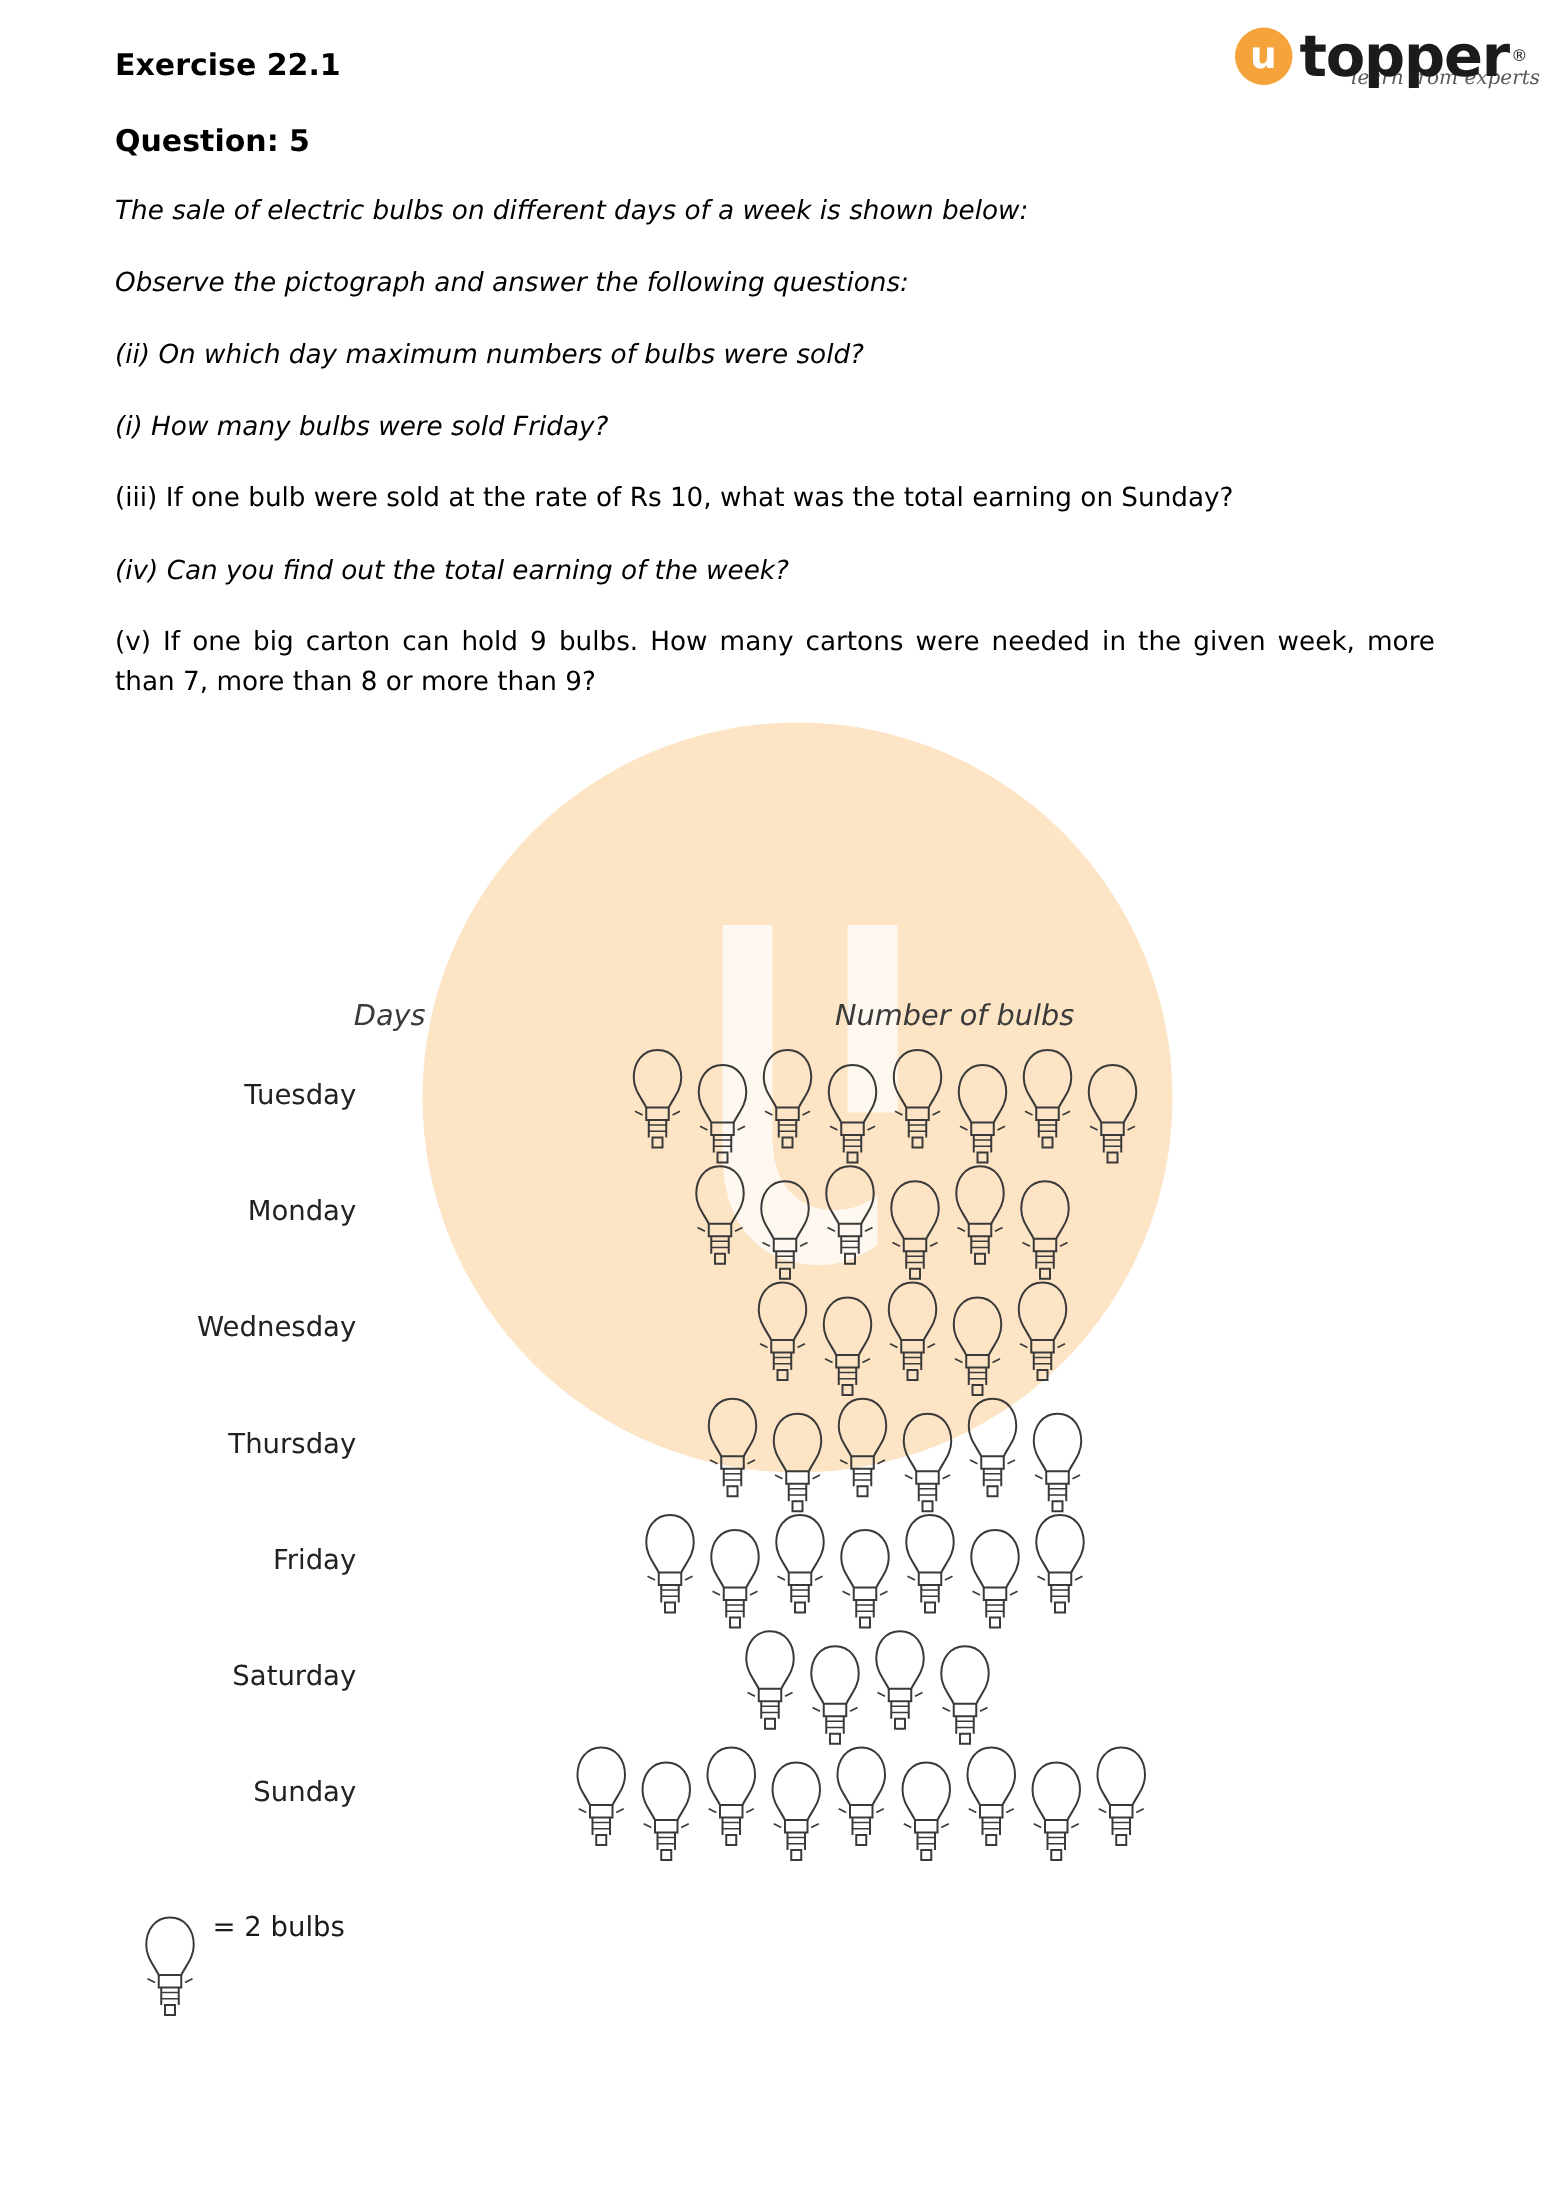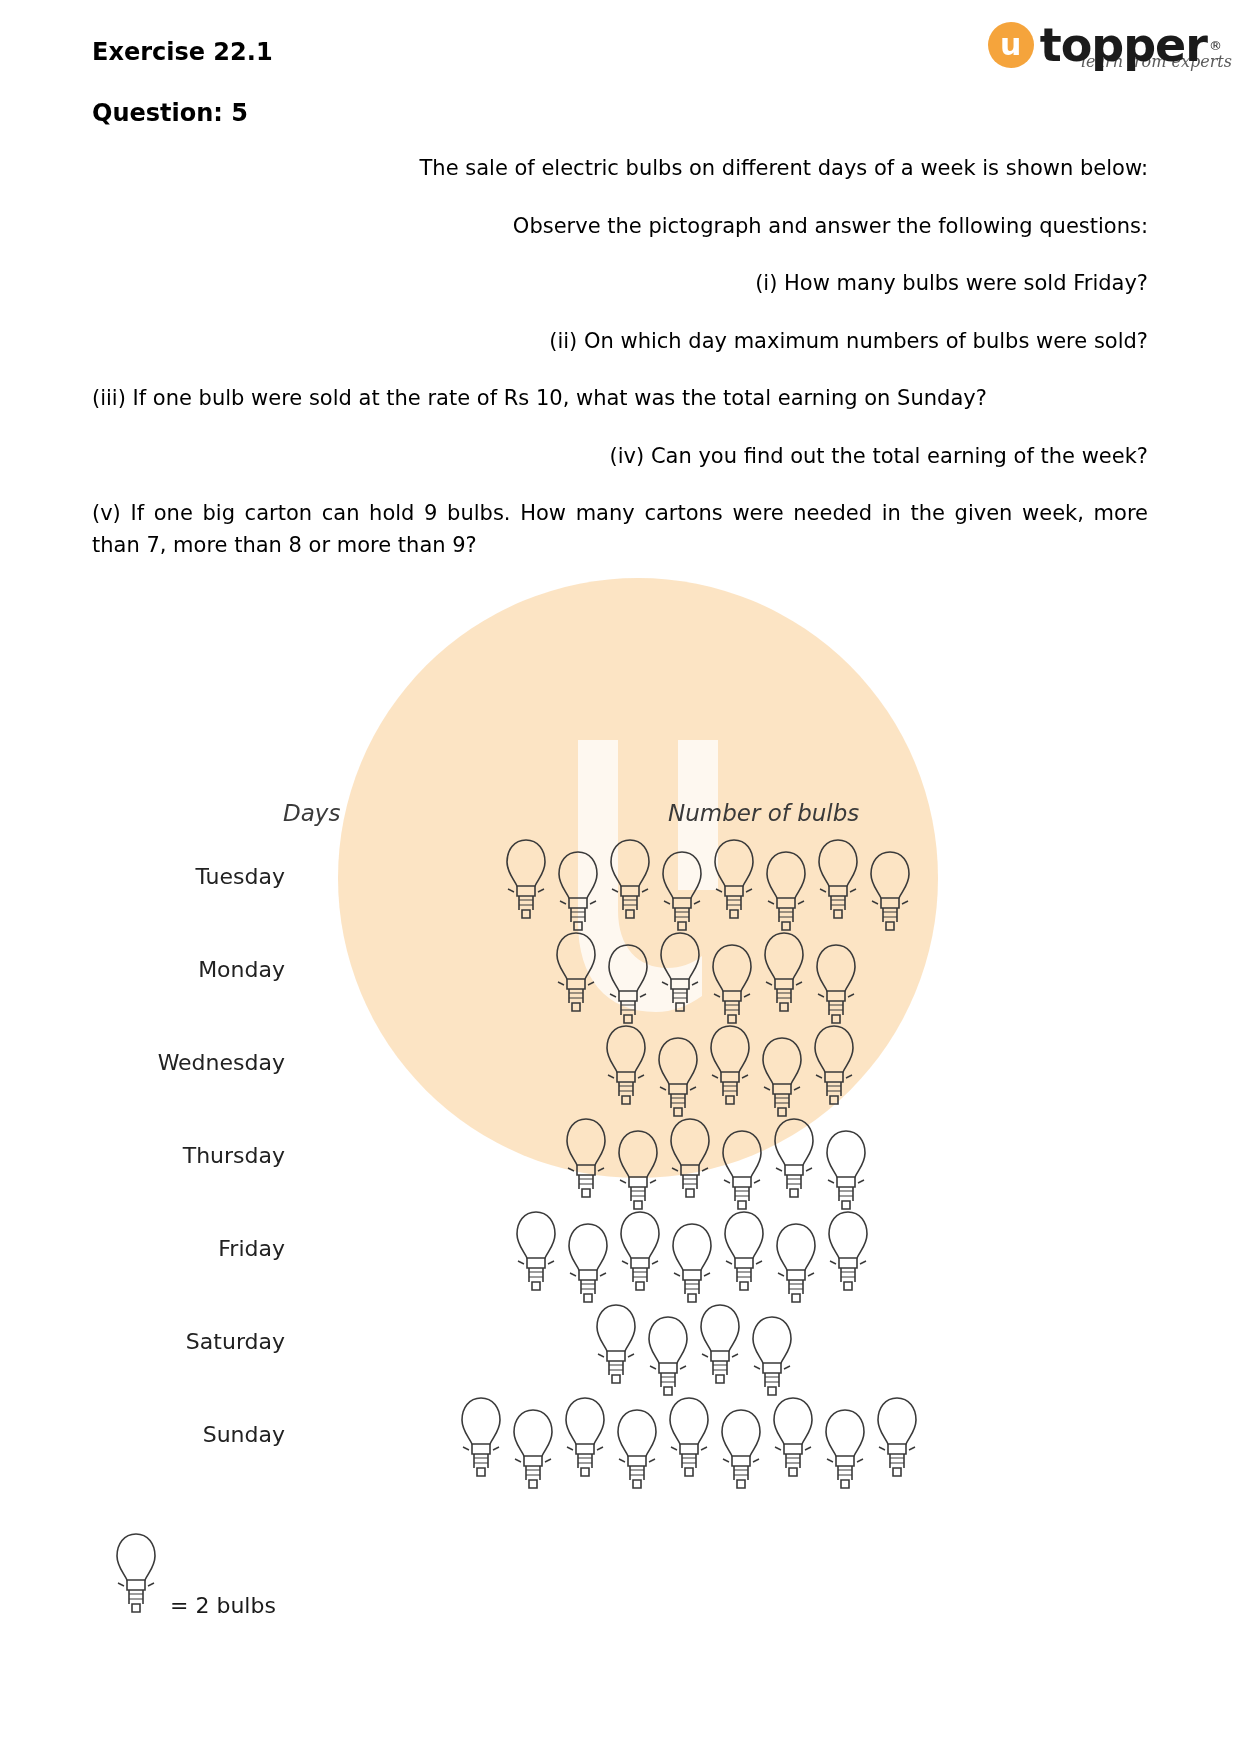--- a/index.html
+++ b/index.html
@@ -115,21 +115,21 @@
     margin: 33px 0 0 92px;
     font-size: 24px;
     font-weight: bold;
   }
   .para {
     margin: 26px 92px 0 92px;
     font-size: 21px;
     line-height: 1.5;
     text-align: justify;
   }
-  .para.nojust { text-align: right; }
+  .para.nojust { text-align: left; font-style: italic; }
 
   
   .picto {
     position: absolute;
     left: 0;
     top: 800px;
     width: 1240px;
     z-index: 4;
   }
   .picto-head {
@@ -182,21 +182,21 @@
     height: 88px;
     flex: 0 0 52px;
   }
   .bulb svg { display: block; }
 
   .legend {
     position: absolute;
     left: 110px;
     top: 1530px;
     display: flex;
-    align-items: flex-end;
+    align-items: flex-start;
     z-index: 4;
   }
   .legend .bulb { width: 52px; height: 88px; }
   .legend-text {
     margin-left: 8px;
     font-size: 22px;
     color: #1a1a1a;
   }
 </style>
 </head>
@@ -217,22 +217,22 @@
     <div class="logo-text">topper</div>
     <div class="logo-reg">®</div>
   </div>
   <div class="logo-tag">learn from experts</div>
 
   <div class="content">
     <div class="section-title">Exercise 22.1</div>
     <div class="question-title">Question: 5</div>
     <div class="para nojust">The sale of electric bulbs on different days of a week is shown below:</div>
     <div class="para nojust">Observe the pictograph and answer the following questions:</div>
+    <div class="para nojust">(ii) On which day maximum numbers of bulbs were sold?</div>
     <div class="para nojust">(i) How many bulbs were sold Friday?</div>
-    <div class="para nojust">(ii) On which day maximum numbers of bulbs were sold?</div>
     <div class="para">(iii) If one bulb were sold at the rate of Rs 10, what was the total earning on Sunday?</div>
     <div class="para nojust">(iv) Can you find out the total earning of the week?</div>
     <div class="para">(v) If one big carton can hold 9 bulbs. How many cartons were needed in the given week, more than 7, more than 8 or more than 9?</div>
   </div>
 
   <div class="picto">
     <div class="picto-head">
       <div class="days-label">Days</div>
       <div class="nb-label">Number of bulbs</div>
     </div>

